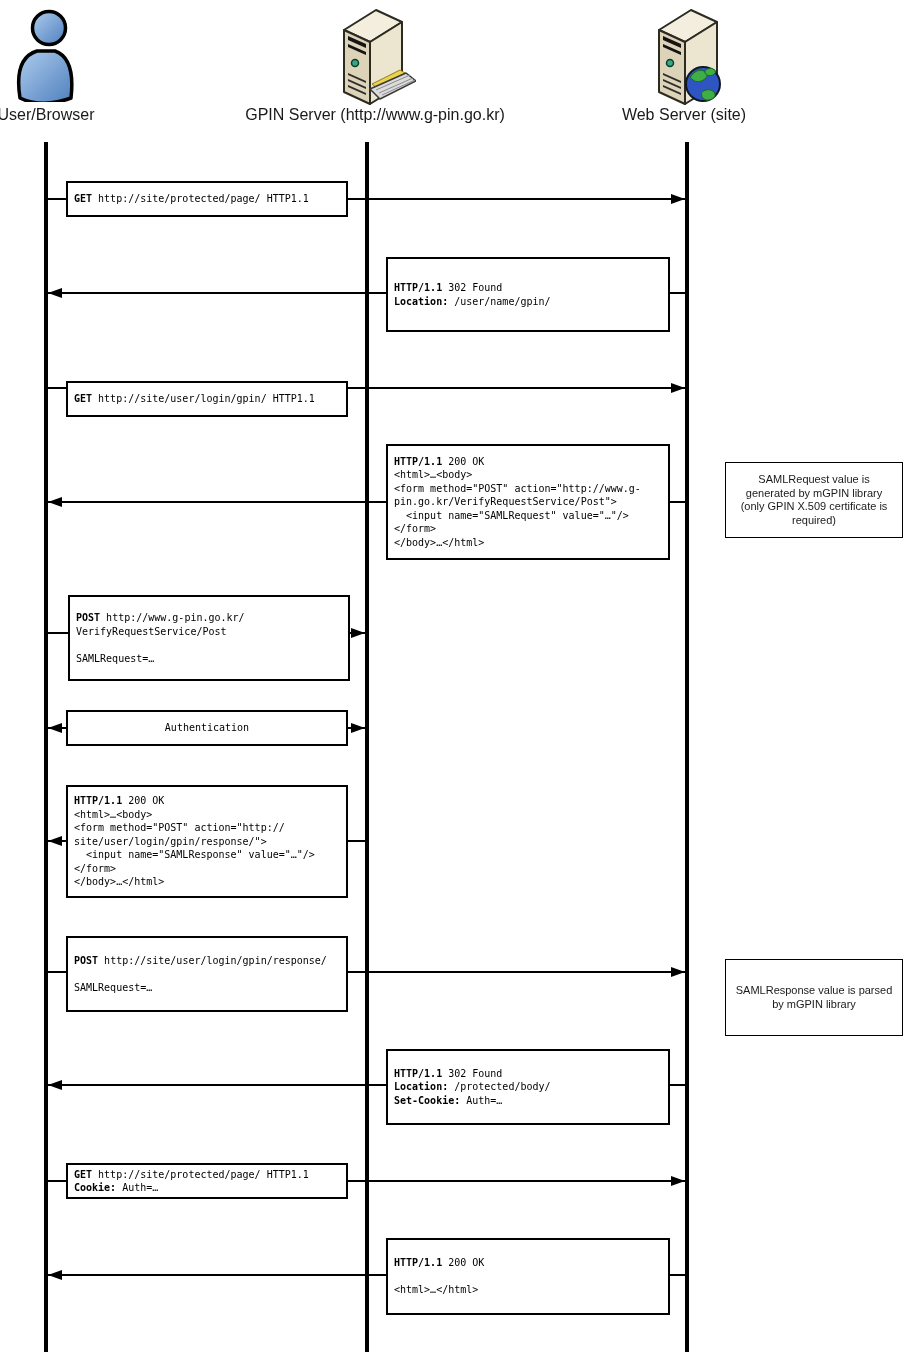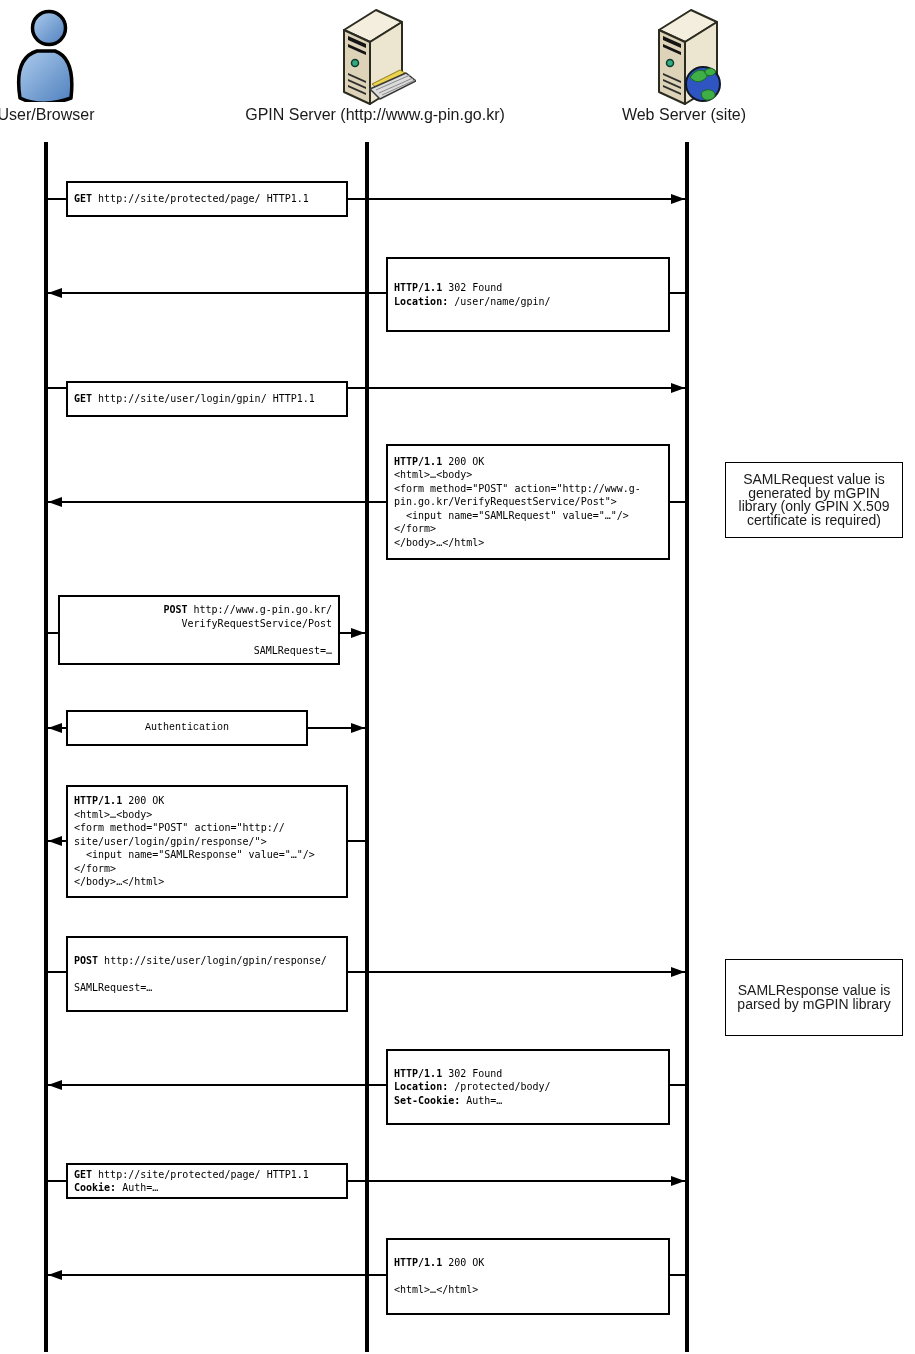--- a/index.html
+++ b/index.html
@@ -21,21 +21,21 @@
     position:absolute; background:#fff; border:2px solid #000; box-sizing:border-box;
     display:flex; flex-direction:column; justify-content:center; padding:3px 6px;
     font-family:"DejaVu Sans Mono","Liberation Mono",monospace; font-size:10px; line-height:13.5px;
   }
   .msg-line { white-space:pre; min-height:13.5px; }
   .msg-box.center { text-align:center; }
   .b { font-weight:bold; }
   .note {
     position:absolute; background:#fff; border:1px solid #000; box-sizing:border-box;
     display:flex; align-items:center; justify-content:center; text-align:center;
-    font-size:14px; line-height:13.5px; padding:4px 8px; color:#1a1a1a;
+    font-size:11px; line-height:13.5px; padding:4px 8px; color:#1a1a1a;
   }
 </style>
 </head>
 <body>
 
 <div class="stage">
 
   <svg class="actor-icon" style="left:12px;top:6px;" width="68" height="96" viewBox="0 0 68 96">
     <defs>
       <linearGradient id="gBlue" x1="0" y1="0" x2="1" y2="1">
@@ -136,28 +136,28 @@
   <div class="msg-box" style="left:386px;top:444px;width:284px;height:116px;">
     <div class="msg-line"><span class="b">HTTP/1.1</span><span> 200 OK</span></div>
     <div class="msg-line"><span>&lt;html&gt;…&lt;body&gt;</span></div>
     <div class="msg-line"><span>&lt;form method="POST" action="http://www.g-</span></div>
     <div class="msg-line"><span>pin.go.kr/VerifyRequestService/Post"&gt;</span></div>
     <div class="msg-line"><span>  &lt;input name="SAMLRequest" value="…"/&gt;</span></div>
     <div class="msg-line"><span>&lt;/form&gt;</span></div>
     <div class="msg-line"><span>&lt;/body&gt;…&lt;/html&gt;</span></div>
   </div>
 
-  <div class="msg-box" style="left:58px;top:595px;width:282px;height:70px;text-align:right;">
+  <div class="msg-box" style="left:68px;top:595px;width:282px;height:86px;">
     <div class="msg-line"><span class="b">POST</span><span> http://www.g-pin.go.kr/</span></div>
     <div class="msg-line"><span>VerifyRequestService/Post</span></div>
     <div class="msg-line"><span></span></div>
     <div class="msg-line"><span>SAMLRequest=…</span></div>
   </div>
 
-  <div class="msg-box center" style="left:66px;top:710px;width:242px;height:36px;font-family:Liberation Mono, monospace;">
+  <div class="msg-box center" style="left:66px;top:710px;width:282px;height:36px;">
     <div class="msg-line"><span>Authentication</span></div>
   </div>
 
   <div class="msg-box" style="left:66px;top:785px;width:282px;height:113px;">
     <div class="msg-line"><span class="b">HTTP/1.1</span><span> 200 OK</span></div>
     <div class="msg-line"><span>&lt;html&gt;…&lt;body&gt;</span></div>
     <div class="msg-line"><span>&lt;form method="POST" action="http://</span></div>
     <div class="msg-line"><span>site/user/login/gpin/response/"&gt;</span></div>
     <div class="msg-line"><span>  &lt;input name="SAMLResponse" value="…"/&gt;</span></div>
     <div class="msg-line"><span>&lt;/form&gt;</span></div>

